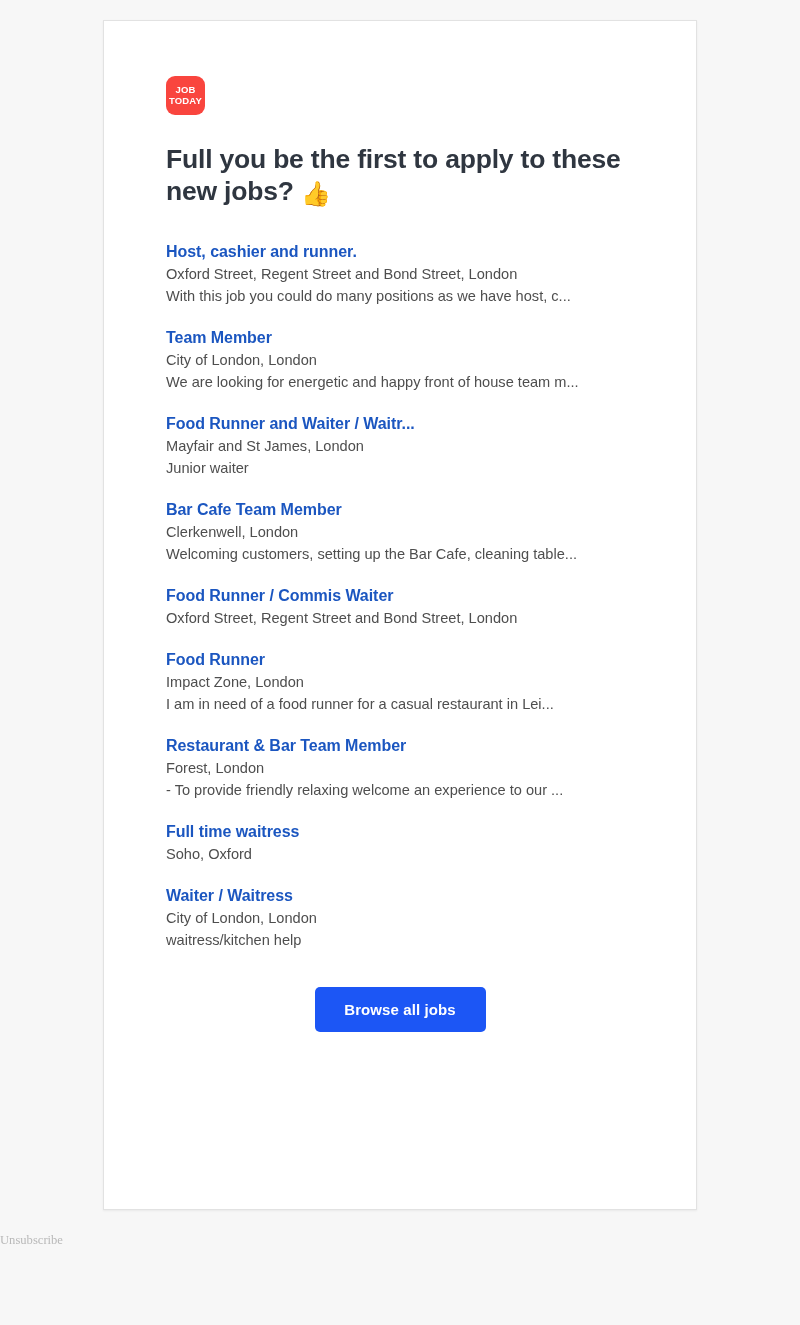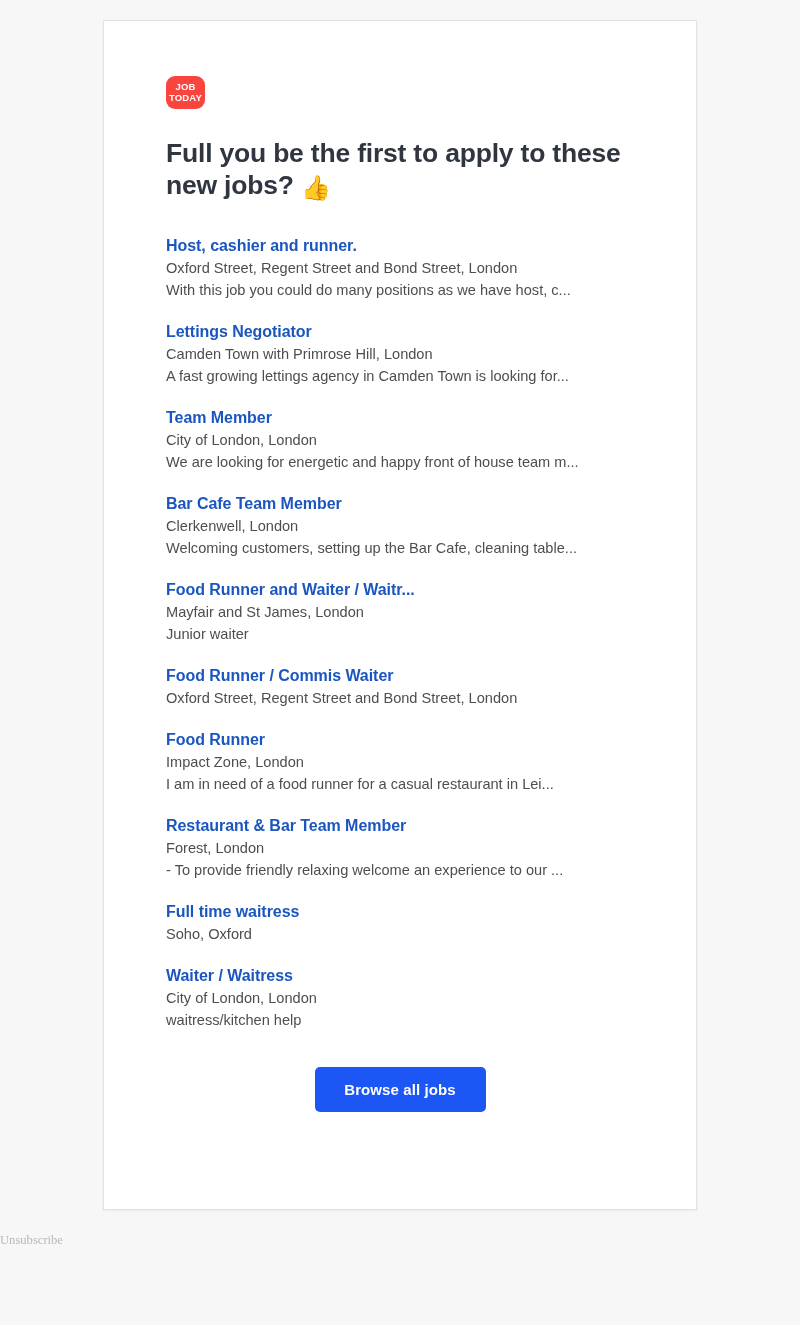--- a/index.html
+++ b/index.html
@@ -34,21 +34,21 @@
     box-shadow: 0 1px 2px rgba(0,0,0,0.06);
   }
 
   .card-inner {
     padding: 55px 62px 0 62px;
   }
 
   
   .logo {
     width: 39px;
-    height: 33px;
+    height: 39px;
     background: #f9453e;
     border-radius: 9px;
     display: flex;
     flex-direction: column;
     align-items: center;
     justify-content: center;
     line-height: 1;
   }
   .logo-line {
     color: #ffffff;
@@ -165,45 +165,40 @@
       <h1 class="headline"><span>Full you be the first to apply to these new jobs? </span><span class="emoji">👍</span></h1>
 
       <div class="job-list">
 
         <div class="job-item">
           <a class="job-title" href="#">Host, cashier and runner.</a>
           <span class="job-location">Oxford Street, Regent Street and Bond Street, London</span>
           <span class="job-description">With this job you could do many positions as we have host, c...</span>
         </div>
 
-        <div class="job-item">
-          <a class="job-title" href="#">Lettings Negotiator</a>
-          <span class="job-location">Camden Town with Primrose Hill, London</span>
-          <span class="job-description">A fast growing lettings agency in Camden Town is looking for...</span>
-        </div>
 
         <div class="job-item">
           <a class="job-title" href="#">Team Member</a>
           <span class="job-location">City of London, London</span>
           <span class="job-description">We are looking for energetic and happy front of house team m...</span>
         </div>
 
         <div class="job-item">
+          <a class="job-title" href="#">Food Runner and Waiter / Waitr...</a>
+          <span class="job-location">Mayfair and St James, London</span>
+          <span class="job-description">Junior waiter</span>
+        </div>
+
+        <div class="job-item">
           <a class="job-title" href="#">Bar Cafe Team Member</a>
           <span class="job-location">Clerkenwell, London</span>
           <span class="job-description">Welcoming customers, setting up the Bar Cafe, cleaning table...</span>
         </div>
 
         <div class="job-item">
-          <a class="job-title" href="#">Food Runner and Waiter / Waitr...</a>
-          <span class="job-location">Mayfair and St James, London</span>
-          <span class="job-description">Junior waiter</span>
-        </div>
-
-        <div class="job-item">
           <a class="job-title" href="#">Food Runner / Commis Waiter</a>
           <span class="job-location">Oxford Street, Regent Street and Bond Street, London</span>
         </div>
 
         <div class="job-item">
           <a class="job-title" href="#">Food Runner</a>
           <span class="job-location">Impact Zone, London</span>
           <span class="job-description">I am in need of a food runner for a casual restaurant in Lei...</span>
         </div>
 

